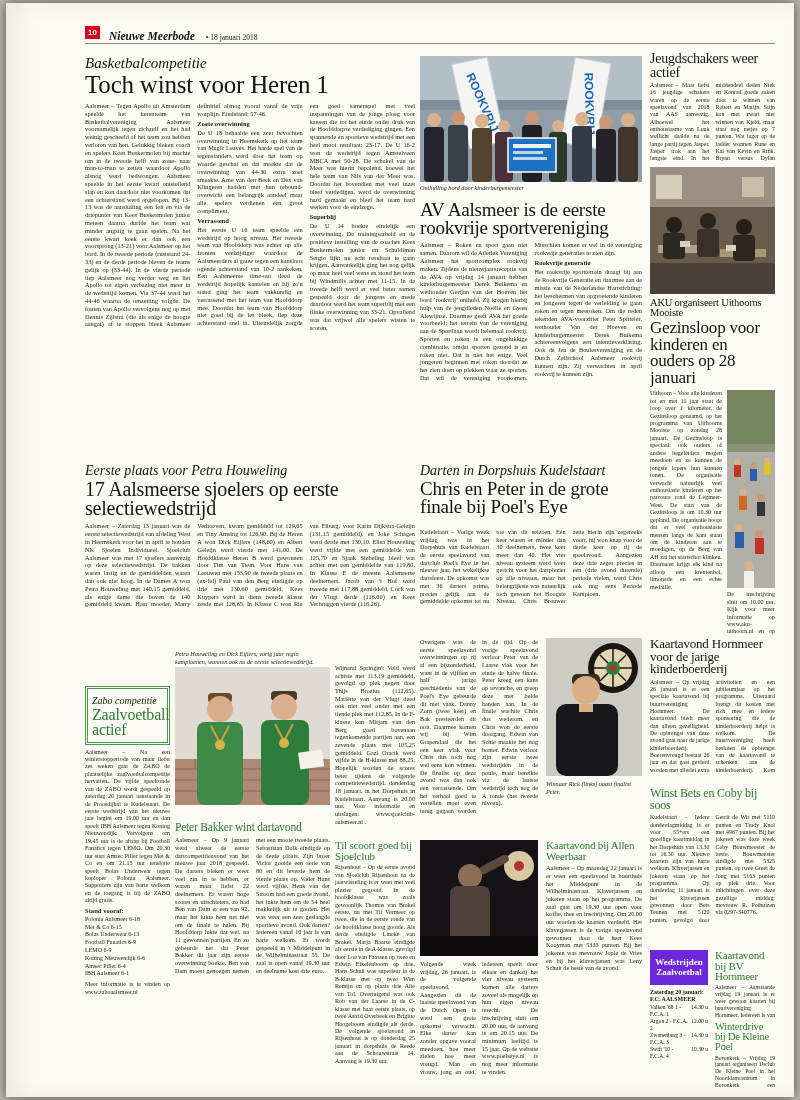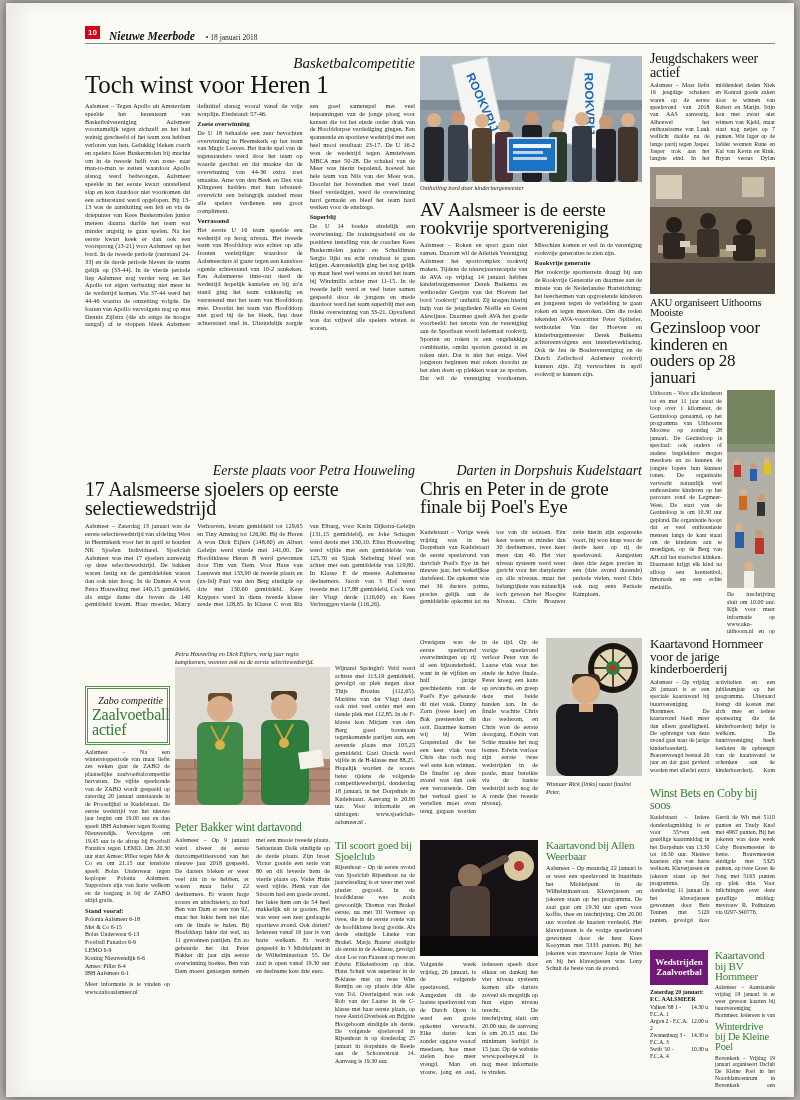--- a/index.html
+++ b/index.html
@@ -5,31 +5,31 @@
   * { box-sizing: border-box; }
   html,body { margin:0; padding:0; }
   body {
     width:800px; height:1100px; position:relative;
     background:#b7b4ae; overflow:hidden;
     font-family:"Liberation Serif","DejaVu Serif",serif; color:#141414;
   }
   .paper { position:absolute; left:6px; top:3px; width:788px; height:1094px;
     background:#fbfaf5; box-shadow:0 0 10px rgba(0,0,0,.55), inset 12px 0 22px rgba(0,0,0,.07); }
   .blk { position:absolute; overflow:hidden; }
-  .kicker { font-style:italic; line-height:1.05;text-align:right; }
+  .kicker { font-style:italic; line-height:1.05; }
   .hl { font-weight:normal; line-height:.97; letter-spacing:-.2px; }
   .bt { font-size:6.3px; line-height:1.24; text-align:justify; hyphens:auto; color:#1c1c1c; }
   .bt p { margin:0 0 2px 0; }
   .c2 { column-count:2; column-gap:7px; }
   .c3 { column-count:3; column-gap:7px; }
   .sub { font-weight:bold; font-size:6.6px; margin:2px 0 1px; }
   .cap { font-style:italic; font-size:6.2px; line-height:1.22; color:#222; }
   .green { color:#2e7d33; }
   .gbox { border:3px double #4a9a4a; padding:7px 4px 4px; }
-  .gfill { background:#701a75; color:#fff; font-weight:bold; text-align:center; }
+  .gfill { background:#6d28d9; color:#fff; font-weight:bold; text-align:center; }
   .mh-box { display:inline-block; background:#d6001c; color:#fff; font-weight:bold;
     font-size:8px; line-height:11px; padding:1px 3px; vertical-align:top;
     font-family:"Liberation Sans",sans-serif; }
   .mh-name { font-style:italic; font-weight:bold; font-size:11.5px; margin-left:5px; }
   .mh-date { font-size:7.5px; margin-left:7px; color:#222; }
   .photo { display:block; }
   .fixrow { display:flex; justify-content:space-between; gap:2px; font-size:5.6px; line-height:1.25; }
   .fixrow .t { white-space:nowrap; }
   .standrow { font-size:6px; line-height:1.3; }
   svg { display:block; }

